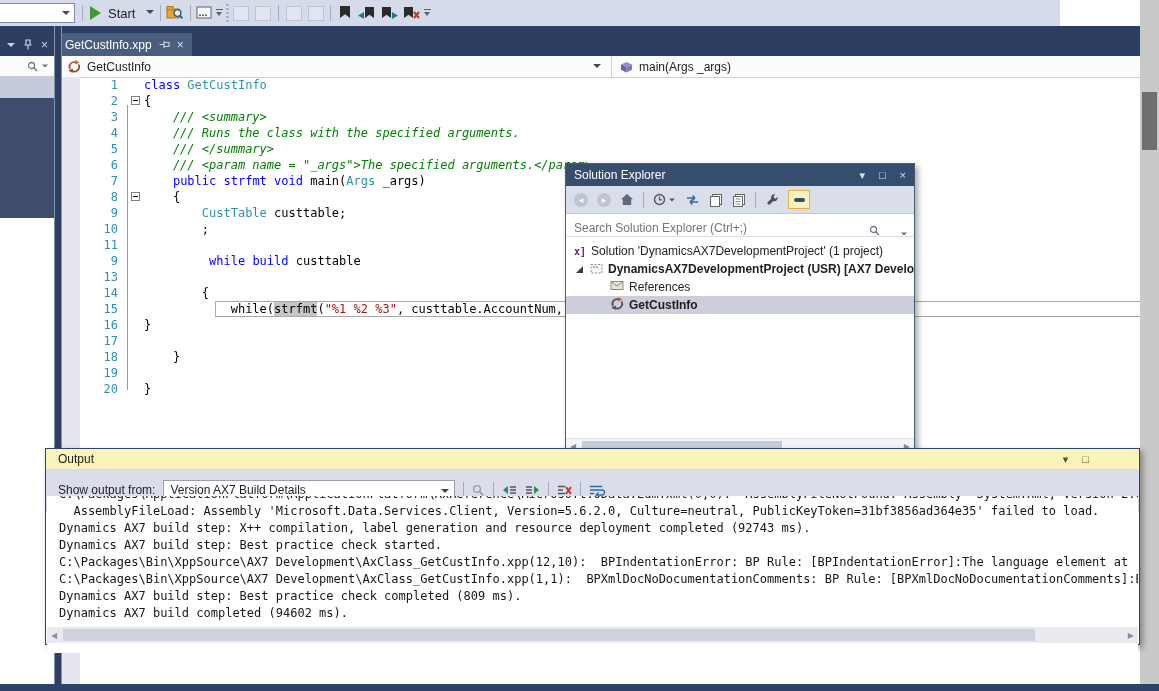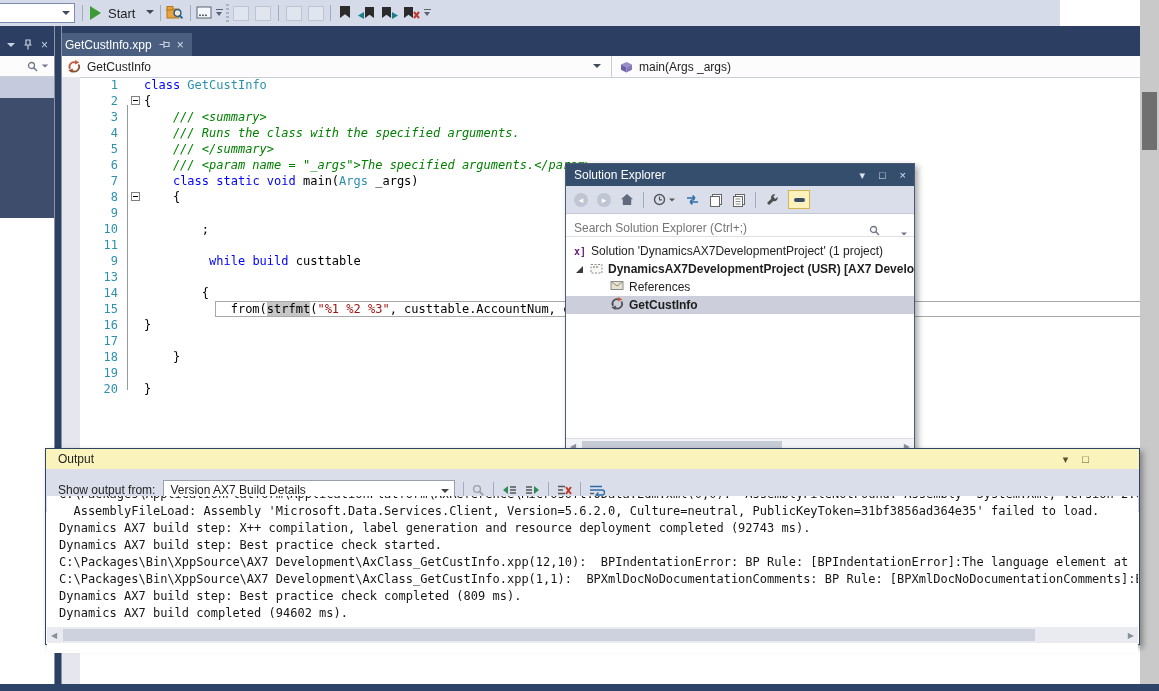--- a/index.html
+++ b/index.html
@@ -192,29 +192,29 @@
   <div class="abs ed-strip"></div>
   <div class="abs glyph-margin"></div>
   <div class="abs fold-vline"></div>
   <div class="abs code-host" id="code-host">
       <div class="code-line"><span class="ln">1</span><span class="fold"></span><span class="ct"><span class="tok-kw">class</span><span class="tok-pl"> </span><span class="tok-ty">GetCustInfo</span></span></div>
       <div class="code-line"><span class="ln">2</span><span class="fold"><span class="foldbox"></span></span><span class="ct"><span class="tok-pl">{</span></span></div>
       <div class="code-line"><span class="ln">3</span><span class="fold"></span><span class="ct"><span class="tok-cm">    /// &lt;summary&gt;</span></span></div>
       <div class="code-line"><span class="ln">4</span><span class="fold"></span><span class="ct"><span class="tok-cm">    /// Runs the class with the specified arguments.</span></span></div>
       <div class="code-line"><span class="ln">5</span><span class="fold"></span><span class="ct"><span class="tok-cm">    /// &lt;/summary&gt;</span></span></div>
       <div class="code-line"><span class="ln">6</span><span class="fold"></span><span class="ct"><span class="tok-cm">    /// &lt;param name = "_args"&gt;The specified arguments.&lt;/param&gt;</span></span></div>
-      <div class="code-line"><span class="ln">7</span><span class="fold"></span><span class="ct"><span class="tok-pl">    </span><span class="tok-kw">class static void</span><span class="tok-pl"> main(</span><span class="tok-ty">Args</span><span class="tok-pl"> _args)</span></span></div>
+      <div class="code-line"><span class="ln">7</span><span class="fold"></span><span class="ct"><span class="tok-pl">    </span><span class="tok-kw">public strfmt void</span><span class="tok-pl"> main(</span><span class="tok-ty">Args</span><span class="tok-pl"> _args)</span></span></div>
       <div class="code-line"><span class="ln">8</span><span class="fold"><span class="foldbox"></span></span><span class="ct"><span class="tok-pl">    {</span></span></div>
-      <div class="code-line"><span class="ln">9</span><span class="fold"></span></div>
+      <div class="code-line"><span class="ln">9</span><span class="fold"></span><span class="ct"><span class="tok-pl">        </span><span class="tok-ty">CustTable</span><span class="tok-pl"> custtable;</span></span></div>
       <div class="code-line"><span class="ln">10</span><span class="fold"></span><span class="ct"><span class="tok-pl">        ;</span></span></div>
       <div class="code-line"><span class="ln">11</span><span class="fold"></span><span class="ct"></span></div>
       <div class="code-line"><span class="ln">9</span><span class="fold"></span><span class="ct"><span class="tok-pl">         </span><span class="tok-kw">while build</span><span class="tok-pl"> custtable</span></span></div>
       <div class="code-line"><span class="ln">13</span><span class="fold"></span><span class="ct"></span></div>
       <div class="code-line"><span class="ln">14</span><span class="fold"></span><span class="ct"><span class="tok-pl">        {</span></span></div>
-      <div class="code-line"><span class="ln">15</span><span class="fold"></span><span class="ct"><span class="tok-pl">            from(</span><span class="tok-hl">strfmt</span><span class="tok-pl">(</span><span class="tok-st">"%1 %2 %3"</span><span class="tok-pl">, custtable.AccountNum, custt</span></span></div>
+      <div class="code-line"><span class="ln">15</span><span class="fold"></span><span class="ct"><span class="tok-pl">            while(</span><span class="tok-hl">strfmt</span><span class="tok-pl">(</span><span class="tok-st">"%1 %2 %3"</span><span class="tok-pl">, custtable.AccountNum, custt</span></span></div>
       <div class="code-line"><span class="ln">16</span><span class="fold"></span><span class="ct"><span class="tok-pl">}</span></span></div>
       <div class="code-line"><span class="ln">17</span><span class="fold"></span><span class="ct"></span></div>
       <div class="code-line"><span class="ln">18</span><span class="fold"></span><span class="ct"><span class="tok-pl">    }</span></span></div>
       <div class="code-line"><span class="ln">19</span><span class="fold"></span><span class="ct"></span></div>
       <div class="code-line"><span class="ln">20</span><span class="fold"></span><span class="ct"><span class="tok-pl">}</span></span></div>
     </div>
   <div class="abs cur-line"></div>
 
   <div class="abs vsb"></div>
   <div class="abs vsb-thumb"></div>

